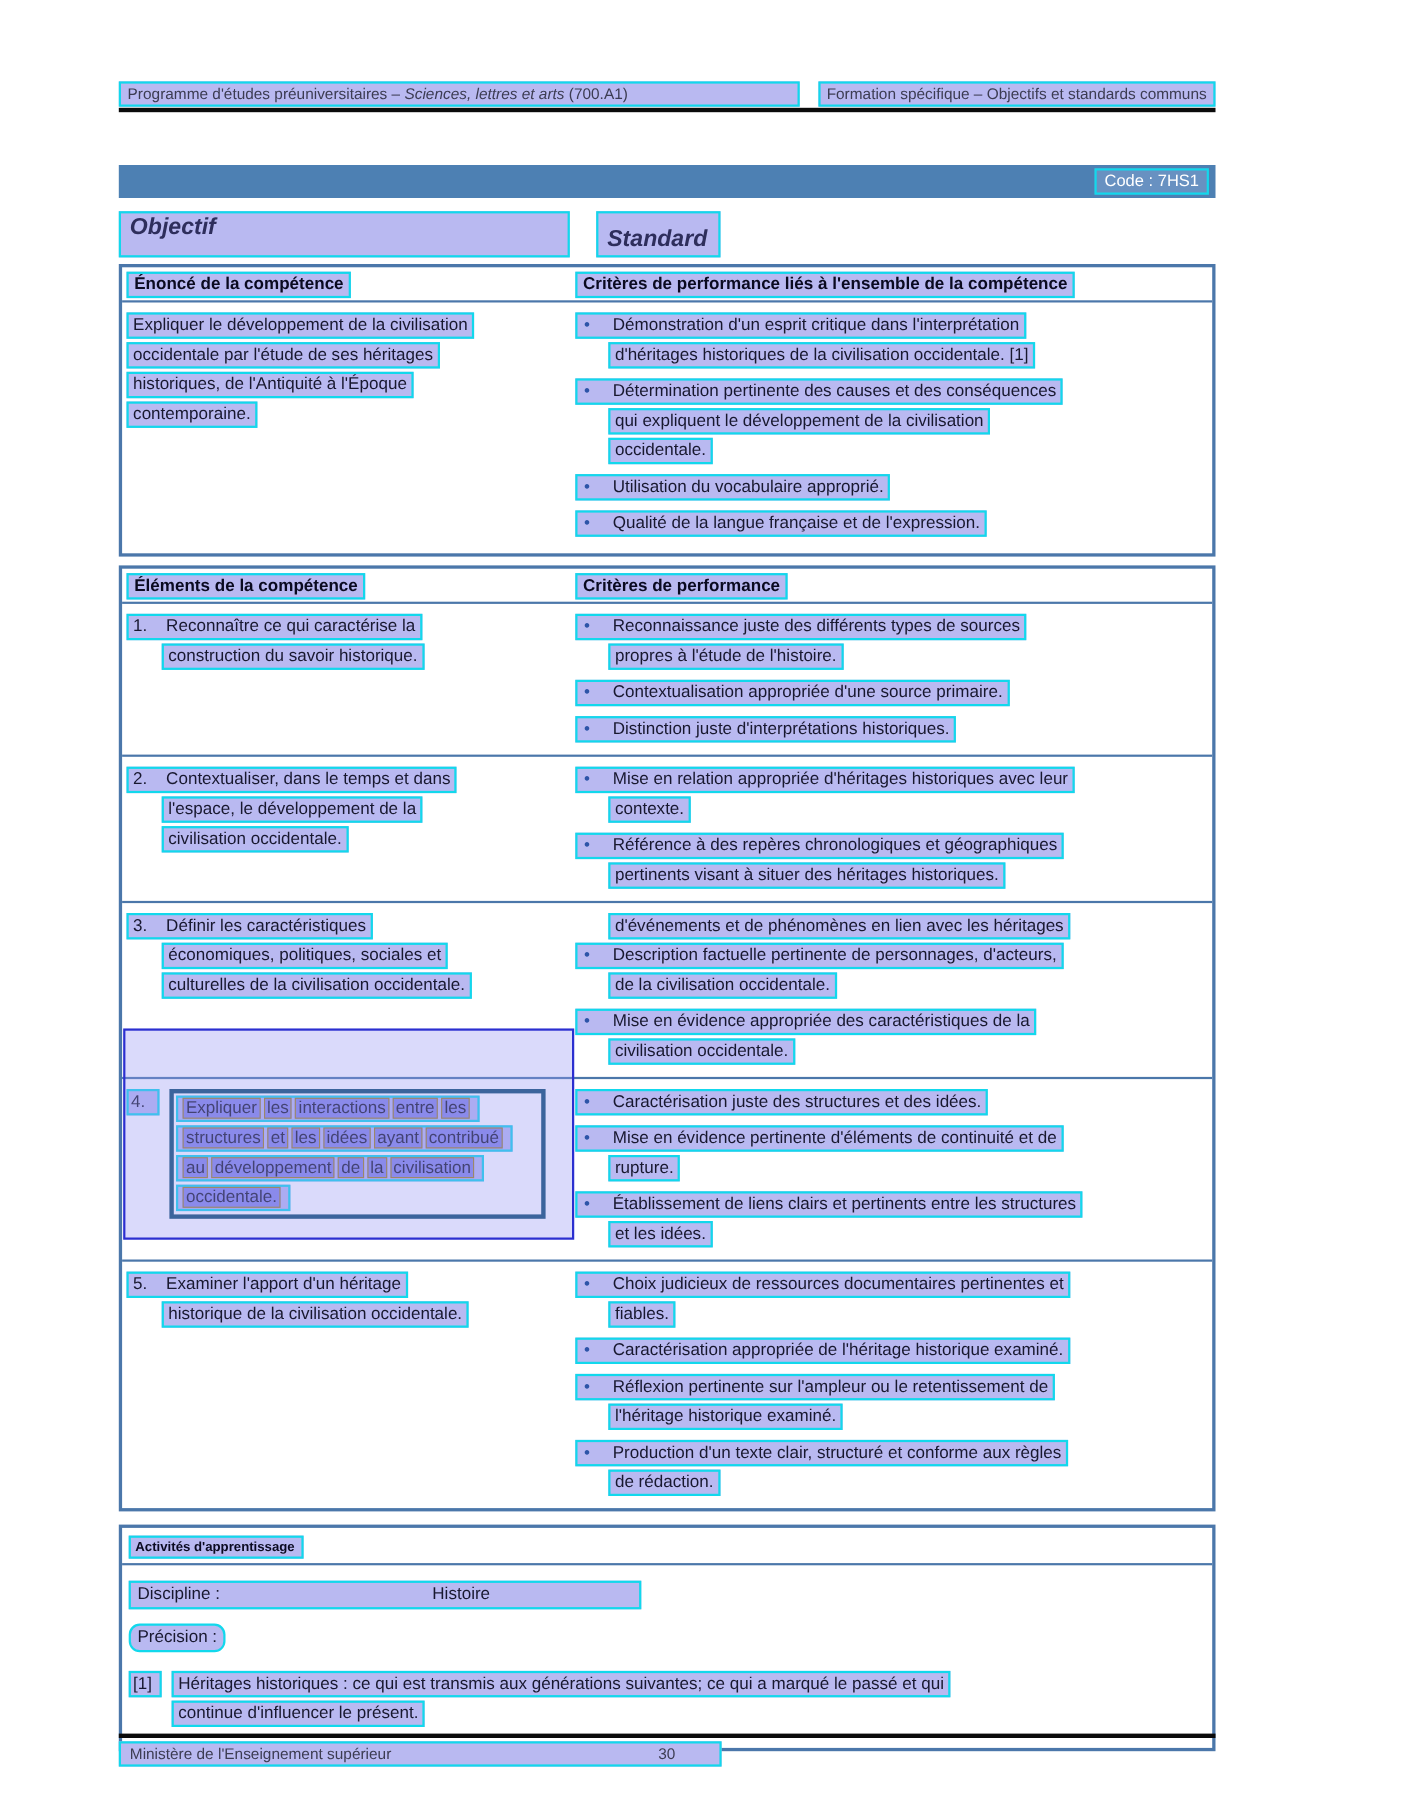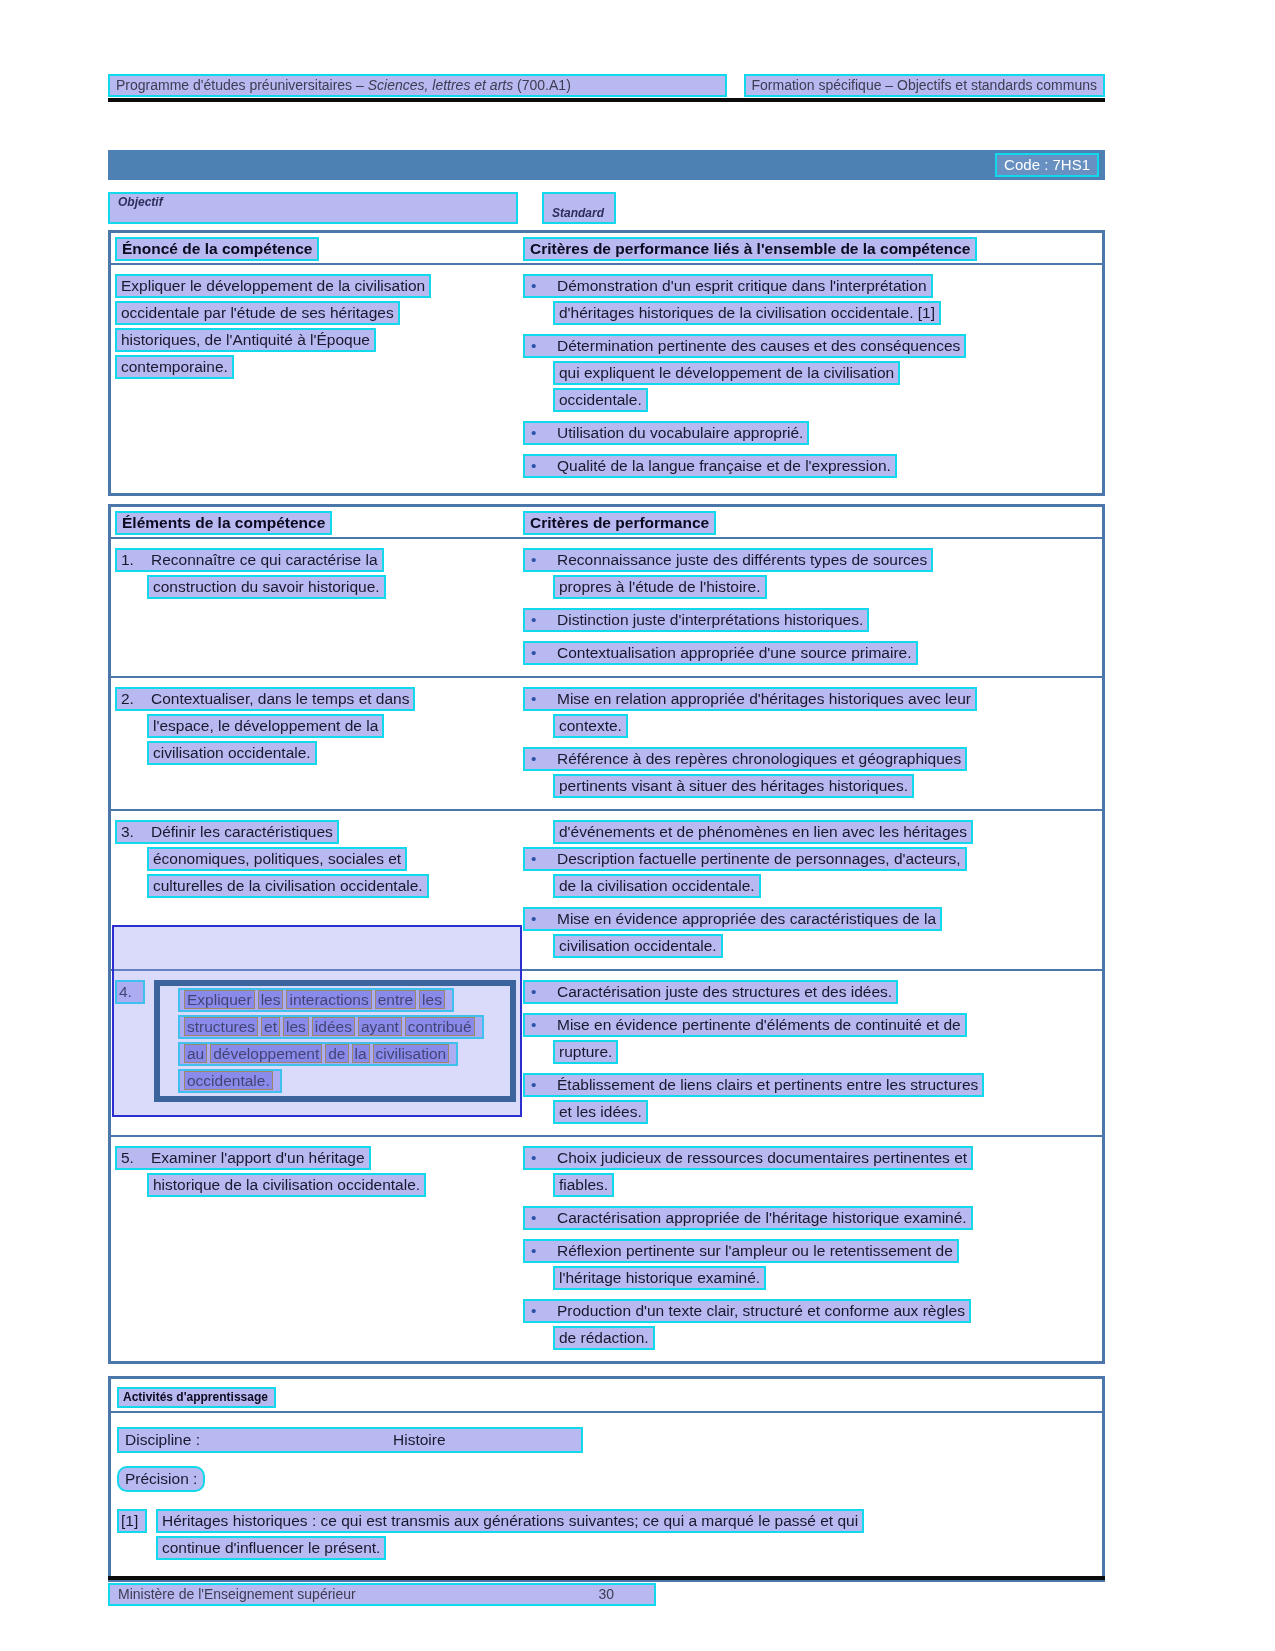--- a/index.html
+++ b/index.html
@@ -23,21 +23,21 @@
   .th-right { flex:none; margin-left:17px; }
   .black-rule { height:4px; background:#0b0b0b; margin-top:1px; }
 
   
   .banner { margin-top:48px; height:30px; background:#4d80b3; display:flex;
             justify-content:flex-end; align-items:center; padding-right:6px; box-sizing:border-box; }
   .code-badge { background:rgba(200,205,248,0.22); border:2px solid #12d8ec; color:#ffffff;
                 font-size:15px; padding:1px 7px 2px 7px; }
 
   
-  .objstd { display:flex; margin-top:12px; font-size:12px; font-weight:bold; font-style:italic; color:#2e2e5c; }
+  .objstd { display:flex; margin-top:12px; font-size:21px; font-weight:bold; font-style:italic; color:#2e2e5c; }
   .obj-hl { width:390px; margin-right:24px; padding:1px 8px 2px 8px; }
   .std-hl { width:fit-content; padding:12px 10px 2px 8px; }
 
   
   .panel { border:3px solid #4b77aa; margin-top:6px; background:#fff; }
   .t-head { display:flex; padding:7px 4px 5px 4px; border-bottom:2px solid #4b77aa; }
   .t-head .hl { font-weight:bold; color:#0a0a20; font-size:15.5px; padding:1px 5px 2px 5px; box-sizing:border-box; }
   .c1 { width:408px; flex:none; }
   .c2 { flex:1; }
   .c1 .hl { width:100%; }
@@ -56,21 +56,21 @@
 
   
   .crit-lines { padding-left:30px; margin-bottom:9px; }
   .crit-lines .first { margin-left:-30px; }
   .bullet { display:inline-block; width:26px; padding-left:2px; color:#2d54a8; }
 
   
   .sel-overlay { position:absolute; left:1px; top:-46px; width:406px; height:188px;
                  background:rgba(148,148,243,0.35); border:2px solid #2b2fd0;
                  z-index:4; pointer-events:none; }
-  .red-frame { border:6px solid #0c4a6e; padding:2px 6px 0 18px; width:fit-content; min-width:326px; }
+  .red-frame { border:4px solid #0c4a6e; padding:2px 6px 0 2px; width:fit-content; min-width:326px; }
   .num-chip { width:22px; flex:none; margin-right:9px; padding:0 2px 1px 2px; font-size:15.5px; line-height:19px; }
   .word { background:rgba(90,90,220,0.55); border:1px solid #a08220; padding:0 2px; margin-right:3px; }
 
   
   .act-head { padding:8px 4px 6px 6px; border-bottom:2px solid #4b77aa; }
   .act-title { font-weight:bold; color:#0a0a20; font-size:12px; width:fit-content; padding:1px 6px 2px 4px; }
   .act-body { padding:14px 4px 16px 6px; }
   .discipline-row { display:flex; width:466px; box-sizing:border-box; padding:1px 6px 2px 6px;
                     font-size:15.5px; line-height:19px; }
   .disc-label { display:inline-block; width:268px; flex:none; }
@@ -152,24 +152,24 @@
               <span class="hl line first"><span class="rownum">1.</span>Reconnaître ce qui caractérise la</span>
               <span class="hl line">construction du savoir historique.</span>
             </div>
         </div>
         <div class="t2-right">
           <div class="crit-lines">
               <span class="hl line first"><span class="bullet">•</span>Reconnaissance juste des différents types de sources</span>
               <span class="hl line">propres à l'étude de l'histoire.</span>
             </div>
           <div class="crit-lines">
+              <span class="hl line first"><span class="bullet">•</span>Contextualisation appropriée d'une source primaire.</span>
+            </div>
+          <div class="crit-lines">
               <span class="hl line first"><span class="bullet">•</span>Distinction juste d'interprétations historiques.</span>
-            </div>
-          <div class="crit-lines">
-              <span class="hl line first"><span class="bullet">•</span>Contextualisation appropriée d'une source primaire.</span>
             </div>
         </div>
       </div>
 
       <div class="t2-row">
         <div class="t2-left">
           <div class="el-lines numbered">
               <span class="hl line first"><span class="rownum">2.</span>Contextualiser, dans le temps et dans</span>
               <span class="hl line">l'espace, le développement de la</span>
               <span class="hl line">civilisation occidentale.</span>

